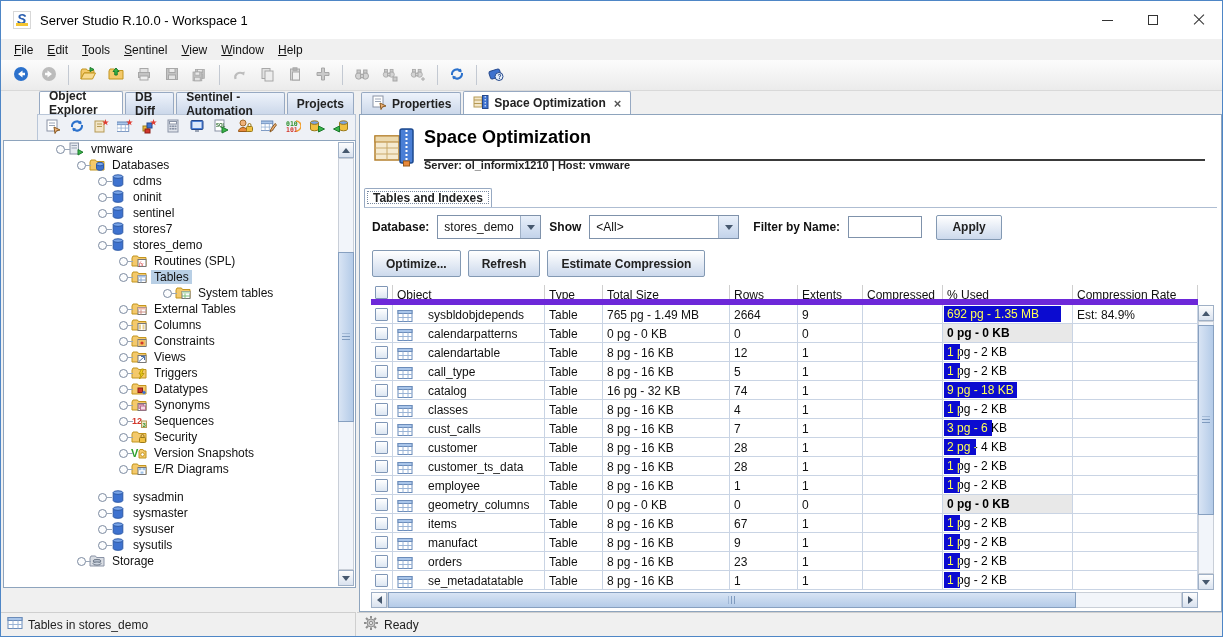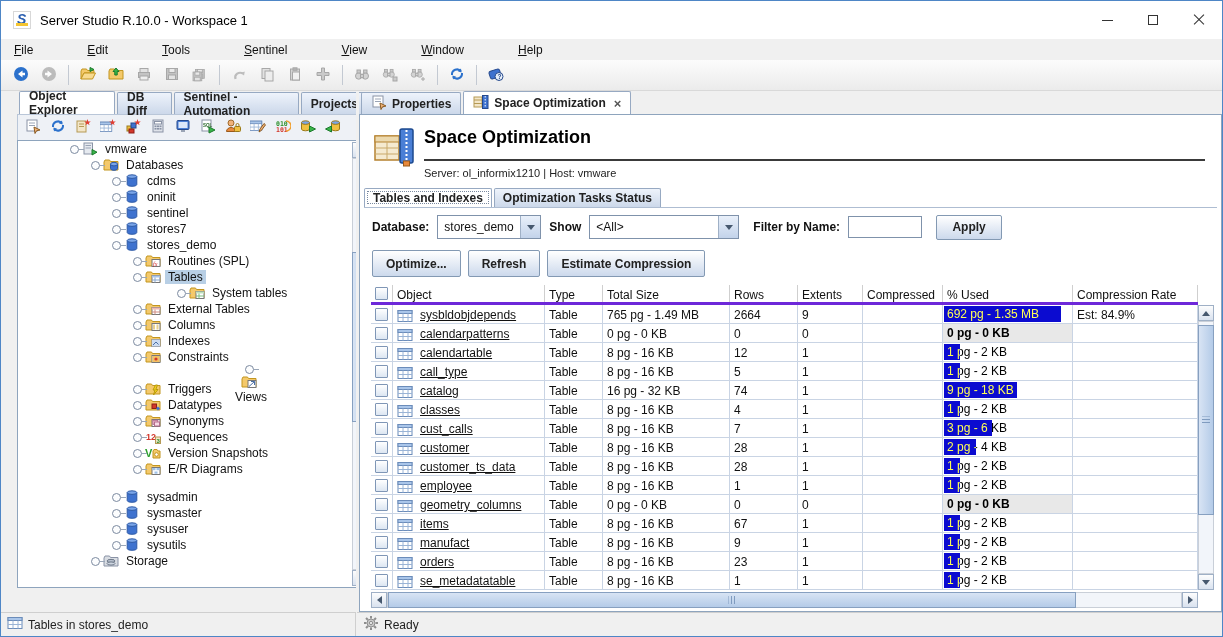--- a/index.html
+++ b/index.html
@@ -18,29 +18,29 @@
   #app-icon i { position:absolute; left:2px; bottom:2px; width:12px; height:3px; background:#f5c531; }
   #title-text { font-size:13px; color:#000; }
   .winbtns { position:absolute; right:0; top:0; height:38px; display:flex; }
   .winbtn { width:46px; height:38px; display:flex; align-items:center; justify-content:center; position:relative; }
   .wb-min { width:11px; height:1px; background:#333; }
   .wb-max { width:10px; height:10px; border:1px solid #333; }
   .wb-close { width:12px; height:12px; position:relative; }
   .wb-close::before,.wb-close::after { content:""; position:absolute; left:-1px; top:5px; width:14px; height:1px; background:#333; }
   .wb-close::before { transform:rotate(45deg); } .wb-close::after { transform:rotate(-45deg); }
   
-  #menubar { position:absolute; left:0; top:38px; width:100%; height:21px; background:#f0f0f0; display:flex; align-items:center; padding-left:6px;gap:40px; }
+  #menubar { position:absolute; left:0; top:38px; width:100%; height:21px; background:#f0f0f0; display:flex; align-items:center; padding-left:6px; }
   .menu-item { padding:2px 7px; color:#111; }
   .menu-item u { text-decoration:underline; }
   
   #toolbar { position:absolute; left:0; top:59px; width:100%; height:31px; background:linear-gradient(#fcfcfc,#ebebeb); border-bottom:1px solid #d9d9d9; display:flex; align-items:center; padding-left:6px; }
   .tbtn { width:26px; height:26px; display:flex; align-items:center; justify-content:center; margin:0 1px; }
   .tsep { width:1px; height:20px; background:#c3c9d2; margin:0 5px; }
   
-  #left { position:absolute; left:16px; top:90px; width:353px; height:521px; }
+  #left { position:absolute; left:2px; top:90px; width:353px; height:521px;padding-left:34px; }
   #splitter { position:absolute; left:355px; top:90px; width:3px; height:521px; background:#f0f0f0; }
   #right { position:absolute; left:358px; top:90px; width:682px; height:521px; }
   .tabstrip { height:23px; display:flex; align-items:flex-end; padding-left:2px; }
   .tab { border:1px solid #97a9c2; border-bottom:none; background:linear-gradient(#eef3fb,#ccd8ea); padding:3px 9px 3px 9px; margin-right:2px; font-weight:bold; color:#222; border-radius:2px 2px 0 0; display:flex; align-items:center; gap:5px; height:22px; }
   .tab.active { background:#fff; height:23px; }
   .tab .close-x { color:#555; font-size:13px; margin-left:3px; }
   
   #ltoolbar { height:26px; display:flex; align-items:center; gap:3px; padding:0 4px; border:1px solid #b9c6d8; border-bottom:none; background:#eef1f6; }
   .lbtn { width:22px; height:22px; display:flex; align-items:center; justify-content:center; }
   #treebox { position:absolute; left:0; top:49px; width:353px; height:448px; border:1px solid #8ea4bd; background:#fff; overflow:hidden; }
@@ -59,43 +59,43 @@
   .sb-btn { position:absolute; width:16px; height:16px; background:linear-gradient(#fdfdfd,#d9e2ef); border:1px solid #9fb0c6; display:flex; align-items:center; justify-content:center; }
   .arr-up { width:0;height:0;border-left:4px solid transparent;border-right:4px solid transparent;border-bottom:5px solid #46586e; }
   .arr-dn { width:0;height:0;border-left:4px solid transparent;border-right:4px solid transparent;border-top:5px solid #46586e; }
   .arr-lf { width:0;height:0;border-top:4px solid transparent;border-bottom:4px solid transparent;border-right:5px solid #46586e; }
   .arr-rt { width:0;height:0;border-top:4px solid transparent;border-bottom:4px solid transparent;border-left:5px solid #46586e; }
   
   #rcontent { position:absolute; left:0; top:23px; width:863px; height:498px; border:1px solid #8ea4bd; background:#fff; }
   #hdr-icon { position:absolute; left:14px; top:12px; }
   #hdr-title { position:absolute; left:64px; top:12px; font-size:18px; font-weight:bold; color:#000; }
   #hdr-rule { position:absolute; left:64px; top:44px; right:16px; height:2px; background:#3a3a3a; }
-  #hdr-server { position:absolute; left:64px; top:52px; font-size:11px; color:#222; font-weight:normal; }
+  #hdr-server { position:absolute; left:64px; top:44px; font-size:11px; color:#222; font-weight:bold; }
   #subtabs { position:absolute; left:4px; top:72px; right:4px; height:21px; display:flex; align-items:flex-end; border-bottom:1px solid #aebdd2; }
   .subtab { border:1px solid #97a9c2; border-bottom:none; background:linear-gradient(#eef3fb,#ccd8ea); padding:2px 8px; margin-right:2px; font-weight:bold; color:#222; border-radius:2px 2px 0 0; }
   .subtab.active { background:#fff; outline:1px dotted #7a8aa0; outline-offset:-4px; }
   #controls { position:absolute; left:12px; top:100px; height:24px; display:flex; align-items:center; gap:8px; }
   .ctl-label { font-weight:bold; color:#111; }
   .combo { height:24px; border:1px solid #7f92ab; background:#fff; display:flex; align-items:stretch; }
   .combo .val { padding:4px 6px 0 6px; }
   .combo .cbtn { width:20px; background:linear-gradient(#e9f0fa,#c3d3ea); border-left:1px solid #9fb0c6; display:flex; align-items:center; justify-content:center; }
   #filter-input { width:74px; height:22px; border:1px solid #7f92ab; padding:0 4px; font:12px "Liberation Sans",sans-serif; }
   .btn { height:25px; background:linear-gradient(#ffffff,#ccd9ec); border:1px solid #8399b3; border-radius:2px; font:bold 12px "Liberation Sans",sans-serif; color:#222; padding:0 13px; }
   #actions { position:absolute; left:12px; top:135px; height:27px; display:flex; gap:7px; }
   #actions .btn { height:27px; }
   
   #tablewrap { position:absolute; left:11px; top:170px; width:843px; height:321px; }
   #tgrid { position:absolute; left:0; top:0; width:827px; }
   .trow-grid { display:grid; grid-template-columns:22px 152px 58px 127px 68px 65px 80px 130px 125px; }
-  #thead { height:20px; border-bottom:3px solid #6d28d9; background:#fff; }
+  #thead { height:20px; border-bottom:6px solid #6d28d9; background:#fff; }
   #thead .hc { border-right:1px solid #cfcfcf; padding:3px 4px 0 4px; color:#111; overflow:hidden; white-space:nowrap; }
   .brow { height:19px; background:#fff; }
   .brow .c { border-right:1px solid #c9d4e4; border-bottom:1px solid #c9d4e4; padding:2px 4px 0 4px; overflow:hidden; white-space:nowrap; display:flex; align-items:center; }
   .cbx { width:13px; height:13px; border:1px solid #7f96b6; background:linear-gradient(#fff,#dce6f2); border-radius:1px; margin:0 auto; }
-  .objcell { gap:8px;text-decoration:underline; }
+  .objcell { gap:16px; }
   .usedcell { position:relative; padding:0 !important; }
   .usedcell .under { position:absolute; left:4px; top:2px; color:#000; }
   .usedcell .bar { position:absolute; left:1px; top:1px; bottom:1px; overflow:hidden; }
   .usedcell .bar .over { position:absolute; left:3px; top:1px; white-space:nowrap; }
   .usedcell.zero { font-weight:bold; }
   #tvscroll { position:absolute; left:827px; top:20px; width:16px; height:285px; }
   #thscroll { position:absolute; left:0; top:307px; width:827px; height:16px; }
   
   .statusbar { position:absolute; top:611px; height:24px; background:#f0f0f0; border-top:1px solid #cfcfcf; display:flex; align-items:center; gap:5px; padding-left:6px; color:#222; }
   #left-status { left:0; width:355px; border-right:1px solid #cfcfcf; }
@@ -507,36 +507,26 @@
               <rect x="8" y="7.5" width="2" height="5" fill="#e8cf8e"></rect>
               <rect x="11.5" y="7.5" width="2" height="5" fill="#e8cf8e"></rect>
             </svg></span>
           <span class="tlabel">Columns</span>
         </div>
         <div class="trow" style="padding-left: 115px;">
           <span class="thandle"></span>
           <span class="ticon"><svg width="16" height="16" viewBox="0 0 16 16">
               <path d="M1 5 L2 3 L6.5 3 L7.5 4.5 L15 4.5 L15 13 L1 13 Z" fill="#f4c96b" stroke="#c2951f"></path>
               <rect x="7" y="6.5" width="8" height="7" fill="#fff" stroke="#777"></rect>
-              <path d="M7 6.5 H15 V13.5 H7 Z" fill="#cddcf0"></path>
-              <path d="M8 12 L11 9 L13.5 11.5" stroke="#4a6fa5" fill="none"></path>
-            </svg></span>
-          <span class="tlabel">Indexes</span>
-        </div>
-        <div class="trow" style="padding-left: 115px;">
-          <span class="thandle"></span>
-          <span class="ticon"><svg width="16" height="16" viewBox="0 0 16 16">
-              <path d="M1 5 L2 3 L6.5 3 L7.5 4.5 L15 4.5 L15 13 L1 13 Z" fill="#f4c96b" stroke="#c2951f"></path>
-              <rect x="7" y="6.5" width="8" height="7" fill="#fff" stroke="#777"></rect>
               <rect x="7.5" y="7" width="7" height="6" fill="#f2c063"></rect>
               <circle cx="11" cy="10" r="1.6" fill="#d2372b"></circle>
             </svg></span>
           <span class="tlabel">Constraints</span>
         </div>
-        <div class="trow" style="padding-left: 115px; flex-direction: column;">
+        <div class="trow" style="padding-left: 115px;">
           <span class="thandle"></span>
           <span class="ticon"><svg width="16" height="16" viewBox="0 0 16 16">
               <path d="M1 5 L2 3 L6.5 3 L7.5 4.5 L15 4.5 L15 13 L1 13 Z" fill="#f4c96b" stroke="#c2951f"></path>
               <rect x="7" y="6.5" width="8" height="7" fill="#fff" stroke="#777"></rect>
               <path d="M8 12.5 L13.5 7.5 M13.5 7.5 H10 M13.5 7.5 V11" stroke="#4a6fa5" fill="none"></path>
             </svg></span>
           <span class="tlabel">Views</span>
         </div>
         <div class="trow" style="padding-left: 115px;">
           <span class="thandle"></span>
@@ -566,20 +556,29 @@
           <span class="tlabel">Synonyms</span>
         </div>
         <div class="trow" style="padding-left: 115px;">
           <span class="thandle"></span>
           <span class="ticon"><svg width="16" height="16" viewBox="0 0 16 16">
               <text x="1" y="11" font-size="9" font-weight="bold" fill="#d2372b" font-family="sans-serif">12</text>
               <rect x="10.5" y="8" width="5" height="6.5" fill="#f3e6c8" stroke="#b59a55"></rect>
               <text x="11.5" y="13.5" font-size="6" font-weight="bold" fill="#2a8f2a" font-family="sans-serif">3</text>
             </svg></span>
           <span class="tlabel">Sequences</span>
+        </div>
+        <div class="trow" style="padding-left: 115px;">
+          <span class="thandle"></span>
+          <span class="ticon"><svg width="16" height="16" viewBox="0 0 16 16">
+              <path d="M1 5 L2 3 L6.5 3 L7.5 4.5 L15 4.5 L15 13 L1 13 Z" fill="#f4c96b" stroke="#c2951f"></path>
+              <rect x="8.5" y="8.5" width="6" height="5" rx="1" fill="#f0c040" stroke="#9a7a1a"></rect>
+              <path d="M10 8.5 V7 a1.5 1.5 0 0 1 3 0 V8.5" fill="none" stroke="#9a7a1a"></path>
+            </svg></span>
+          <span class="tlabel">Security</span>
         </div>
         <div class="trow" style="padding-left: 115px;">
           <span class="thandle"></span>
           <span class="ticon"><svg width="16" height="16" viewBox="0 0 16 16">
               <text x="0" y="12" font-size="11" font-weight="bold" fill="#2ca02c" font-family="sans-serif">V</text>
               <path d="M8 6 L9 4.5 L12 4.5 L13 6 L15 6 L15 13 L8 13 Z" fill="#f4c96b" stroke="#c2951f"></path>
               <circle cx="11.5" cy="9.5" r="1.8" fill="#fff" stroke="#c2951f"></circle>
             </svg></span>
           <span class="tlabel">Version Snapshots</span>
         </div>
@@ -684,21 +683,20 @@
           <line x1="13" y1="15" x2="13" y2="33" stroke="#c9a96a"></line>
           <rect x="26" y="2" width="13" height="34" rx="2" fill="#4a7fd6" stroke="#1d4a8f" stroke-width="1.5"></rect>
           <line x1="32.5" y1="3" x2="32.5" y2="35" stroke="#fff" stroke-width="2" stroke-dasharray="2 2"></line>
           <rect x="29.5" y="34" width="6" height="5" fill="#e8893c" stroke="#9a5a1a"></rect>
         </svg></div>
     <div id="hdr-title">Space Optimization</div>
     <div id="hdr-rule"></div>
     <div id="hdr-server">Server: ol_informix1210 | Host: vmware</div>
     <div id="subtabs">
         <div class="subtab active">Tables and Indexes</div>
-        <div class="subtab">Optimization Tasks Status</div>
       </div>
     <div id="controls">
       <span class="ctl-label">Database:</span>
       <div class="combo" style="width:104px">
         <span class="val" style="flex:1">stores_demo</span>
         <span class="cbtn">
             <span class="arr-dn"></span>
           </span>
       </div>
       <span class="ctl-label">Show</span>

